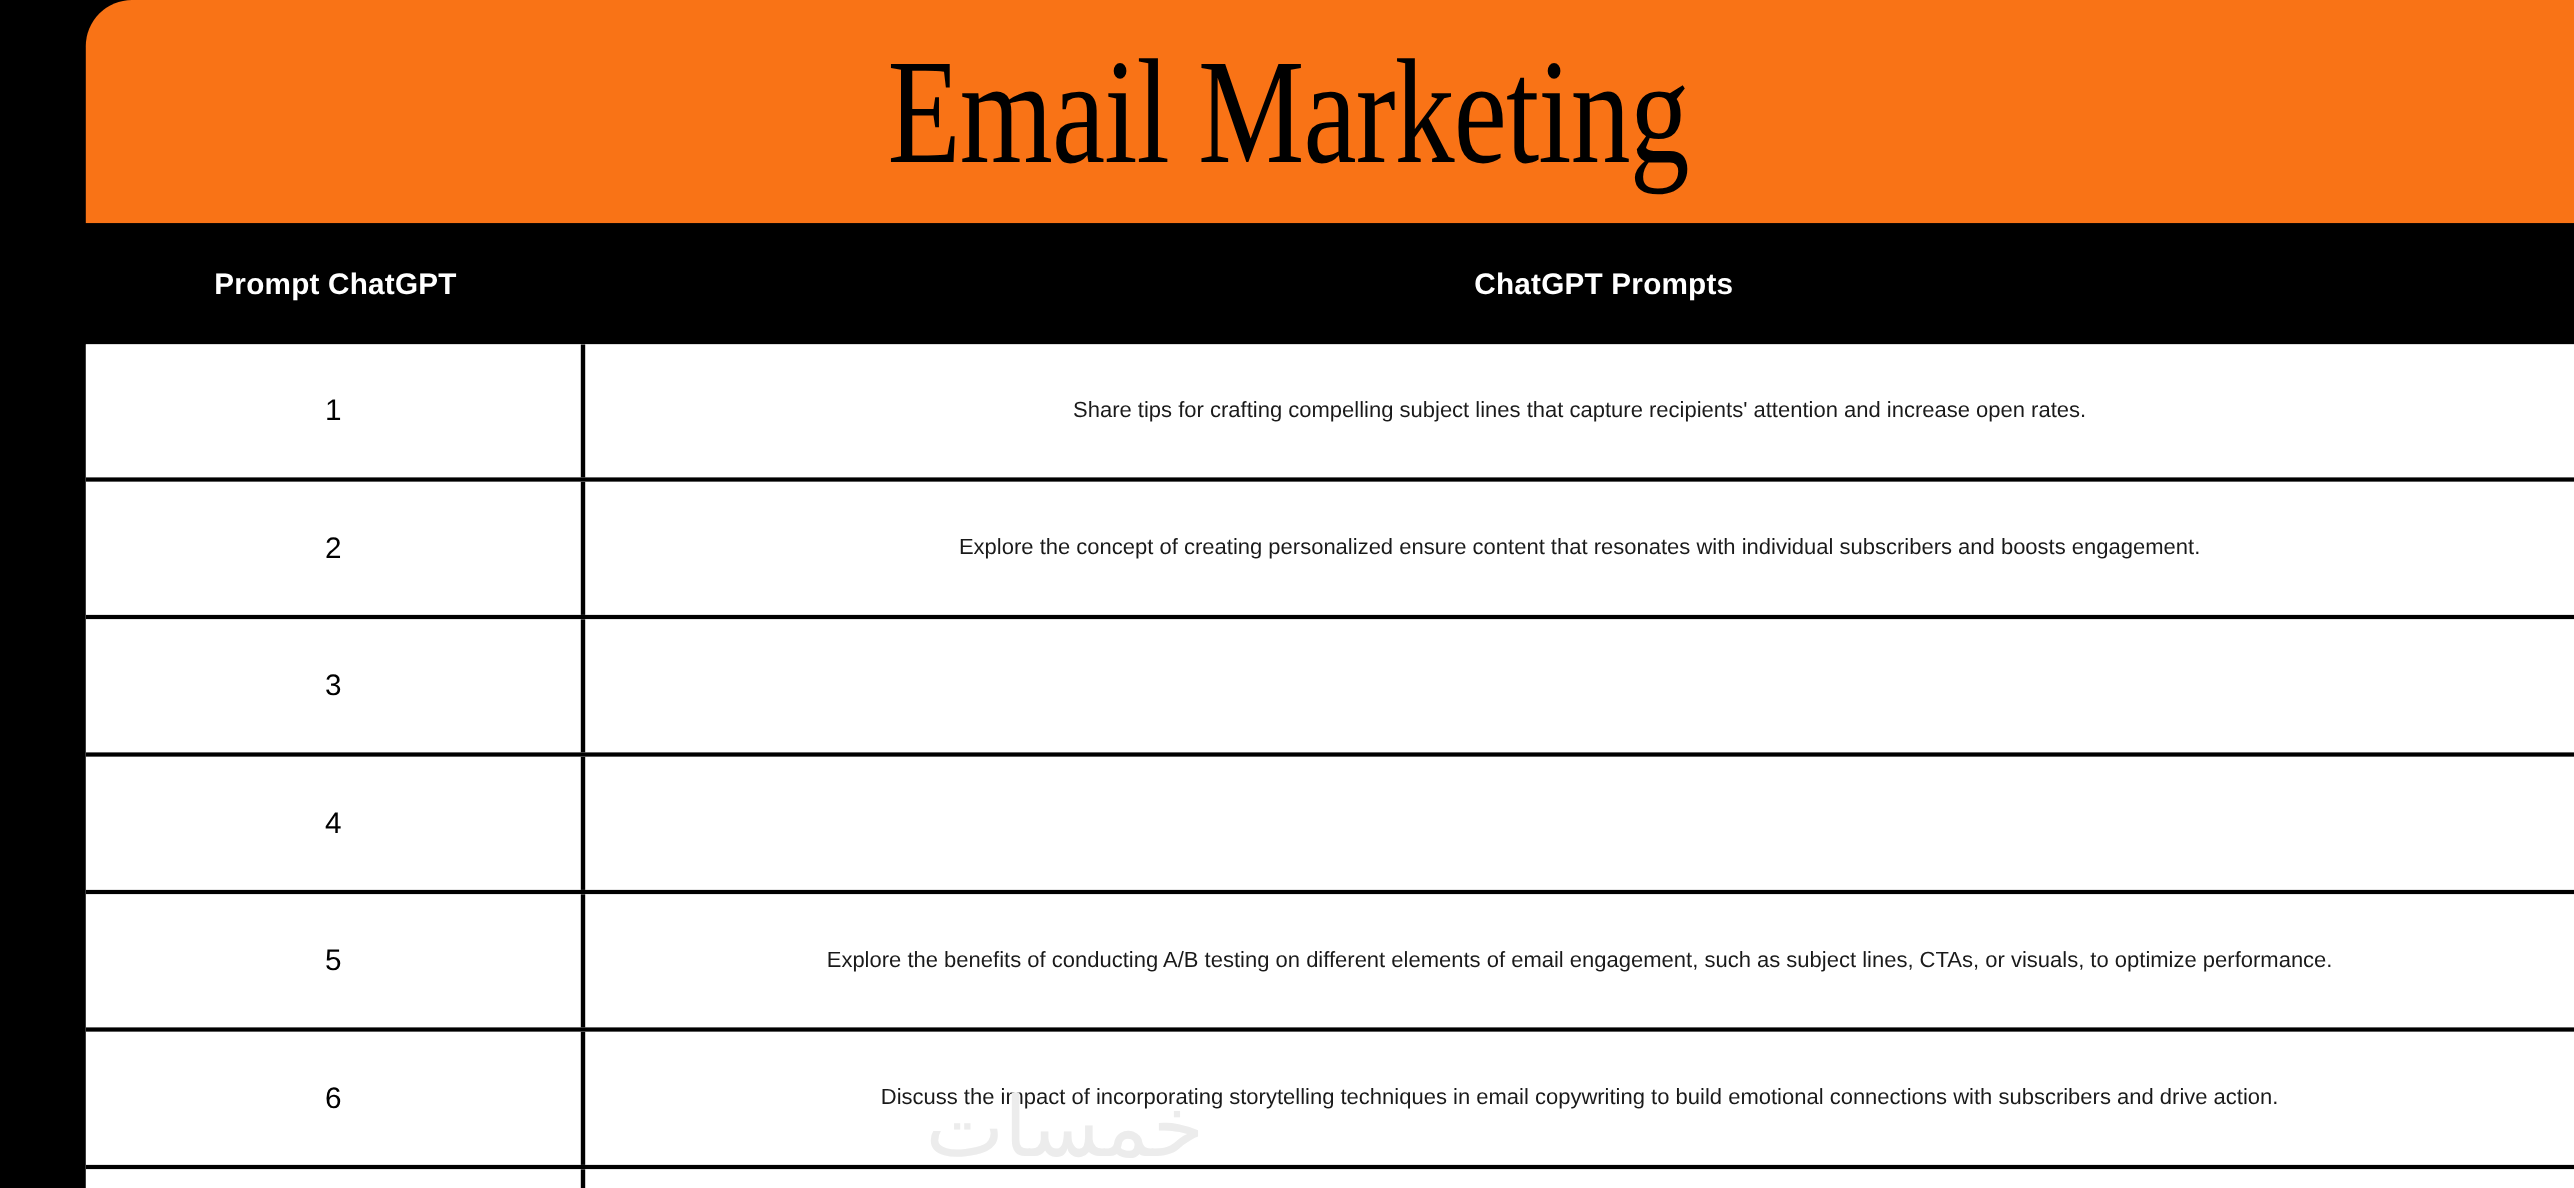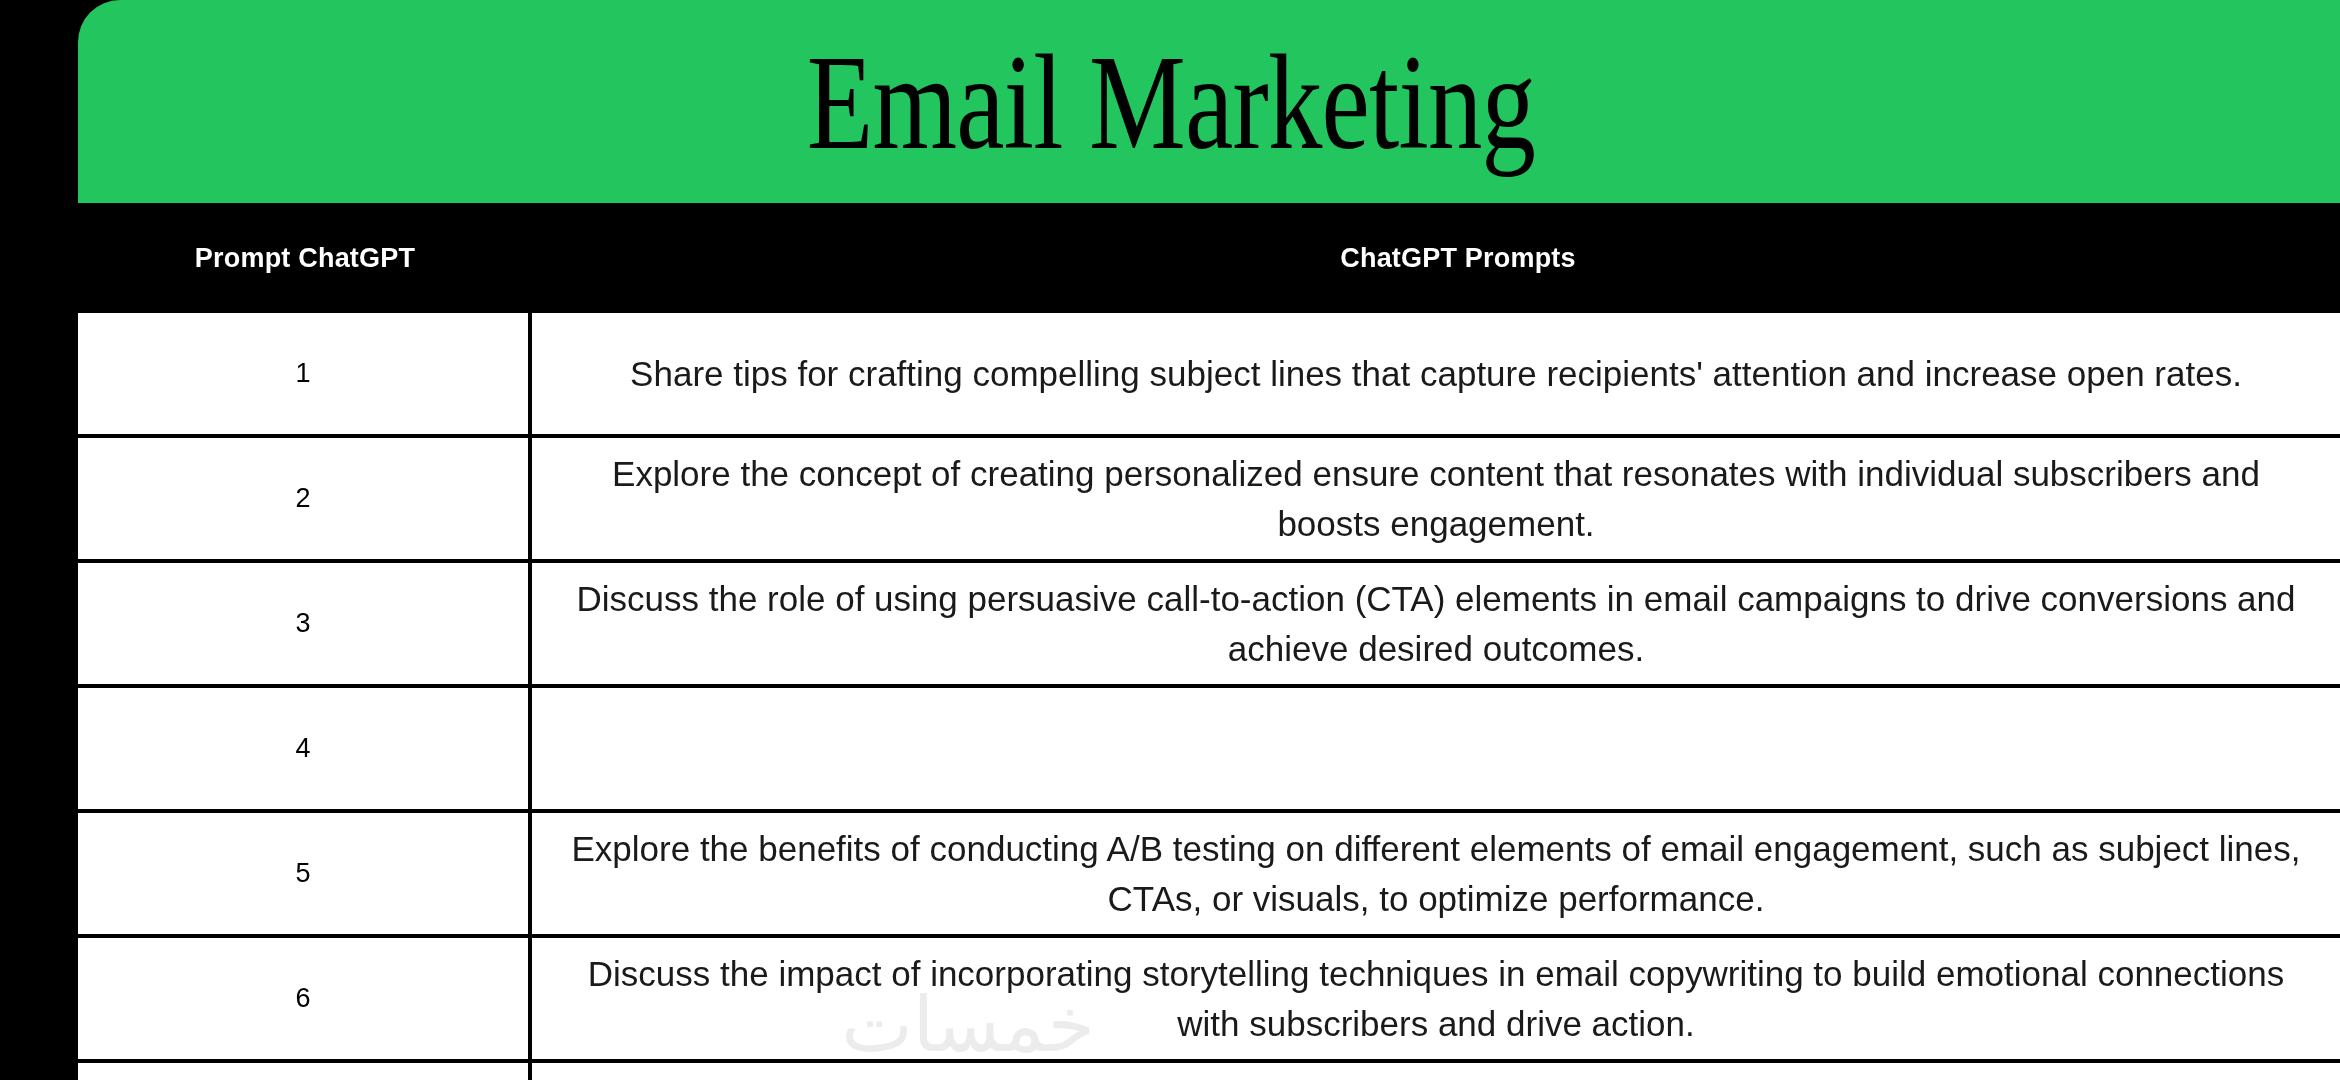--- a/index.html
+++ b/index.html
@@ -16,21 +16,21 @@
     font-family: "Liberation Sans", sans-serif;
   }
 
   
   .title-card {
     position: absolute;
     left: 78px;
     top: 0;
     width: 2262px;
     height: 203px;
-    background: #22c55e;
+    background: #f97316;
     border-top-left-radius: 42px;
     box-sizing: border-box;
   }
   .title-text {
     position: absolute;
     left: 0;
     top: 0;
     width: 2186px;           
     height: 203px;
     display: flex;
@@ -101,21 +101,21 @@
     color: #000000;
   }
   .cell-prompt {
     box-sizing: border-box;
     flex: 1 1 auto;
     display: flex;
     align-items: center;
     justify-content: center;
     padding: 0 38px;
     text-align: center;
-    font-size: 35px;
+    font-size: 20px;
     line-height: 1.42;
     color: #1a1a1a;
   }
 
   
   .watermark {
     position: absolute;
     left: 0;
     top: 985px;
     width: 1936px;
@@ -155,21 +155,20 @@
       <div class="cell-prompt">Share tips for crafting compelling subject lines that capture recipients' attention and increase open rates.</div>
     </div>
 
     <div class="row">
       <div class="cell-num">2</div>
       <div class="cell-prompt">Explore the concept of creating personalized ensure content that resonates with individual subscribers and boosts engagement.</div>
     </div>
 
     <div class="row">
       <div class="cell-num">3</div>
-      <div class="cell-prompt">Discuss the role of using persuasive call-to-action (CTA) elements in email campaigns to drive conversions and achieve desired outcomes.</div>
     </div>
 
     <div class="row">
       <div class="cell-num">4</div>
     </div>
 
     <div class="row">
       <div class="cell-num">5</div>
       <div class="cell-prompt">Explore the benefits of conducting A/B testing on different elements of email engagement, such as subject lines, CTAs, or visuals, to optimize performance.</div>
     </div>

